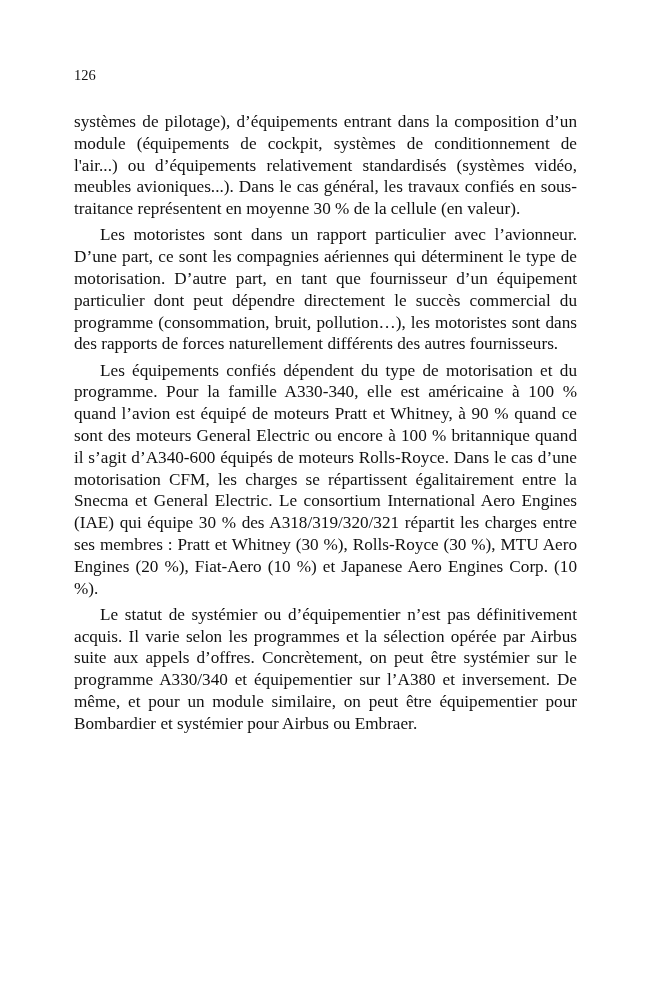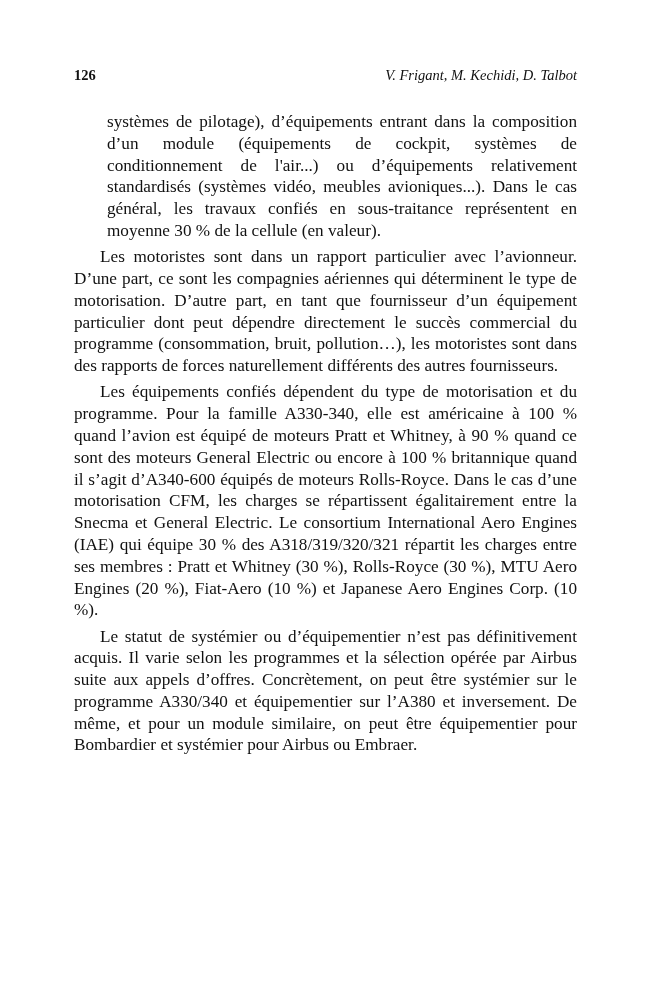--- a/index.html
+++ b/index.html
@@ -1,31 +1,30 @@
 <!DOCTYPE html>
 <html><head>
 <meta charset="utf-8">
 <style>
   html, body { margin: 0; padding: 0; background: #ffffff; }
   body { width: 650px; height: 1007px; position: relative; overflow: hidden;
          font-family: "Liberation Serif", "DejaVu Serif", serif; color: #111; }
   .header { position: absolute; left: 74px; top: 67px; width: 503px; height: 20px; font-size: 14.5px; }
-  .page-number { position: absolute; left: 0; top: 0; font-weight: bold; }
+  .page-number { position: absolute; left: 0; top: 0; }
   .running-head { position: absolute; right: 0; top: 0; font-style: italic; }
   .body-text { position: absolute; left: 74px; top: 111px; width: 503px; font-size: 17.2px; line-height: 21.8px; }
   .para { margin: 0 0 4.4px 0; text-align: justify; hyphens: none; }
   .para.indent { text-indent: 26px; font-family: Liberation Serif, serif; }
-  .para.first { text-indent: 0; margin-left: 33px; }
+  .para.first { text-indent: 0; }
 </style>
 </head>
 <body>
 
 <div class="header">
   <span class="page-number">126</span>
-  <span class="running-head">V. Frigant, M. Kechidi, D. Talbot</span>
 </div>
 
 <div class="body-text">
   <p class="para first">systèmes de pilotage), d’équipements entrant dans la composition d’un module (équipements de cockpit, systèmes de conditionnement de l'air...) ou d’équipements relativement standardisés (systèmes vidéo, meubles avioniques...). Dans le cas général, les travaux confiés en sous-traitance représentent en moyenne 30 % de la cellule (en valeur).</p>
   <p class="para indent">Les motoristes sont dans un rapport particulier avec l’avionneur. D’une part, ce sont les compagnies aériennes qui déterminent le type de motorisation. D’autre part, en tant que fournisseur d’un équipement particulier dont peut dépendre directement le succès commercial du programme (consommation, bruit, pollution…), les motoristes sont dans des rapports de forces naturellement différents des autres fournisseurs.</p>
   <p class="para indent">Les équipements confiés dépendent du type de motorisation et du programme. Pour la famille A330-340, elle est américaine à 100 % quand l’avion est équipé de moteurs Pratt et Whitney, à 90 % quand ce sont des moteurs General Electric ou encore à 100 % britannique quand il s’agit d’A340-600 équipés de moteurs Rolls-Royce. Dans le cas d’une motorisation CFM, les charges se répartissent égalitairement entre la Snecma et General Electric. Le consortium International Aero Engines (IAE) qui équipe 30 % des A318/319/320/321 répartit les charges entre ses membres : Pratt et Whitney (30 %), Rolls-Royce (30 %), MTU Aero Engines (20 %), Fiat-Aero (10 %) et Japanese Aero Engines Corp. (10 %).</p>
   <p class="para indent">Le statut de systémier ou d’équipementier n’est pas définitivement acquis. Il varie selon les programmes et la sélection opérée par Airbus suite aux appels d’offres. Concrètement, on peut être systémier sur le programme A330/340 et équipementier sur l’A380 et inversement. De même, et pour un module similaire, on peut être équipementier pour Bombardier et systémier pour Airbus ou Embraer.</p>
 </div>
 
 </body></html>

